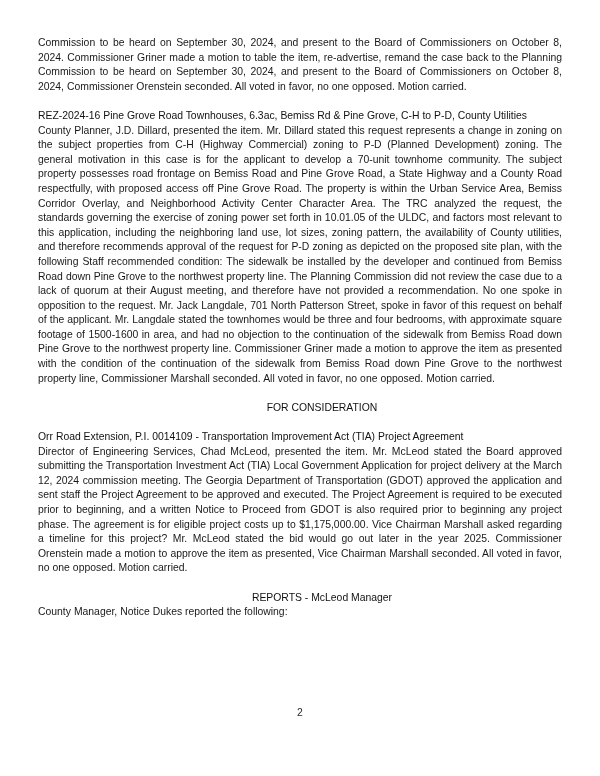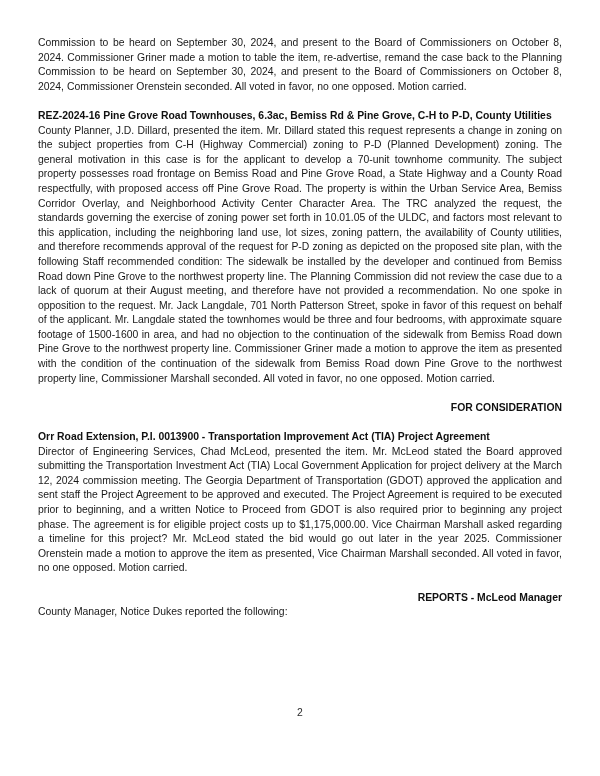--- a/index.html
+++ b/index.html
@@ -31,26 +31,26 @@
     line-height: 14.6px;
     text-align: justify;
     text-justify: inter-word;
     color: #181818;
     word-spacing: 0.1px;
   }
   h2.section-heading {
     margin: 0;
     font-size: 10.4px;
     line-height: 14.6px;
-    font-weight: bold;
+    font-weight: normal;
     text-align: justify;
     color: #111111;
   }
   h2.section-heading.nojust {
-    text-align: right;
+    text-align: center;
     padding-left: 44px;
   }
   .gap-block {
     height: 14.6px;
   }
   .page-number {
     position: absolute;
     left: 0;
     right: 0;
     top: 706px;
@@ -74,21 +74,21 @@
     <h2 class="section-heading">REZ-2024-16 Pine Grove Road Townhouses, 6.3ac, Bemiss Rd &amp; Pine Grove, C-H to P-D, County Utilities</h2>
 
     <p class="para">County Planner, J.D. Dillard, presented the item.  Mr. Dillard stated this request represents a change in zoning on the subject properties from C-H (Highway Commercial) zoning to P-D (Planned Development) zoning.  The general motivation in this case is for the applicant to develop a 70-unit townhome community. The subject property possesses road frontage on Bemiss Road and Pine Grove Road, a State Highway and a County Road respectfully, with proposed access off Pine Grove Road. The property is within the Urban Service Area, Bemiss Corridor Overlay, and Neighborhood Activity Center Character Area.  The TRC analyzed the request, the standards governing the exercise of zoning power set forth in 10.01.05 of the ULDC, and factors most relevant to this application, including the neighboring land use, lot sizes, zoning pattern, the availability of County utilities, and therefore recommends approval of the request for P-D zoning as depicted on the proposed site plan, with the following Staff recommended condition: The sidewalk be installed by the developer and continued from Bemiss Road down Pine Grove to the northwest property line.   The Planning Commission did not review the case due to a lack of quorum at their August meeting, and therefore have not provided a recommendation.  No one spoke in opposition to the request.  Mr. Jack Langdale, 701 North Patterson Street, spoke in favor of this request on behalf of the applicant.  Mr. Langdale stated the townhomes would be three and four bedrooms, with approximate square footage of 1500-1600 in area, and had no objection to the continuation of the sidewalk from Bemiss Road down Pine Grove to the northwest property line.  Commissioner Griner made a motion to approve the item as presented with the condition of the continuation of the sidewalk from Bemiss Road down Pine Grove to the northwest property line, Commissioner Marshall seconded.  All voted in favor, no one opposed.  Motion carried.</p>
 
     <div class="gap-block"></div>
 
     <h2 class="section-heading nojust">FOR CONSIDERATION</h2>
 
     <div class="gap-block"></div>
 
-    <h2 class="section-heading">Orr Road Extension, P.I. 0013900 - Transportation Improvement Act (TIA) Project Agreement</h2>
+    <h2 class="section-heading">Orr Road Extension, P.I. 0014109 - Transportation Improvement Act (TIA) Project Agreement</h2>
 
     <p class="para">Director of Engineering Services, Chad McLeod, presented the item.  Mr. McLeod stated the Board approved submitting the Transportation Investment Act (TIA) Local Government Application for project delivery at the March 12, 2024 commission meeting. The Georgia Department of Transportation (GDOT) approved the application and sent staff the Project Agreement to be approved and executed. The Project Agreement is required to be executed prior to beginning, and a written Notice to Proceed from GDOT is also required prior to beginning any project phase. The agreement is for eligible project costs up to $1,175,000.00.  Vice Chairman Marshall asked regarding a timeline for this project?  Mr. McLeod stated the bid would go out later in the year 2025. Commissioner Orenstein made a motion to approve the item as presented, Vice Chairman Marshall seconded.  All voted in favor, no one opposed.  Motion carried.</p>
 
     <div class="gap-block"></div>
 
     <h2 class="section-heading nojust">REPORTS - McLeod Manager</h2>
 
     <p class="para">County Manager, Notice Dukes reported the following:</p>
 
   </div>

